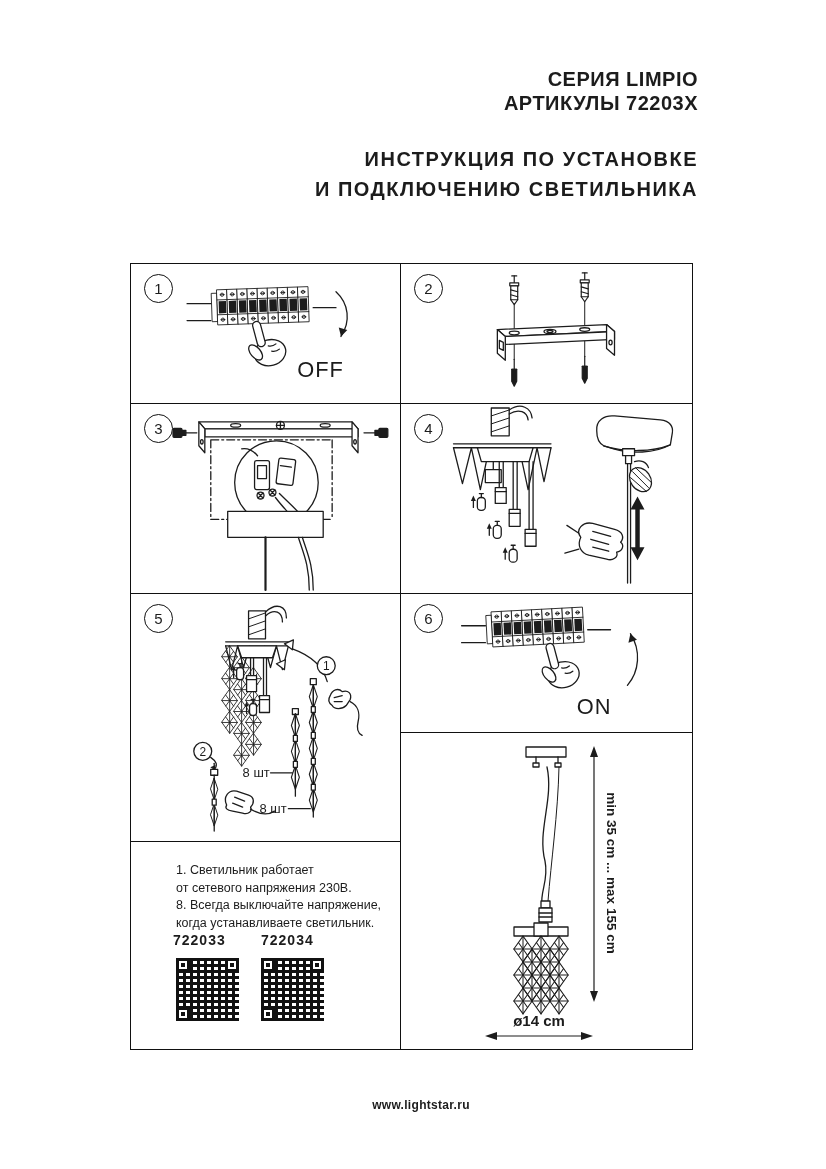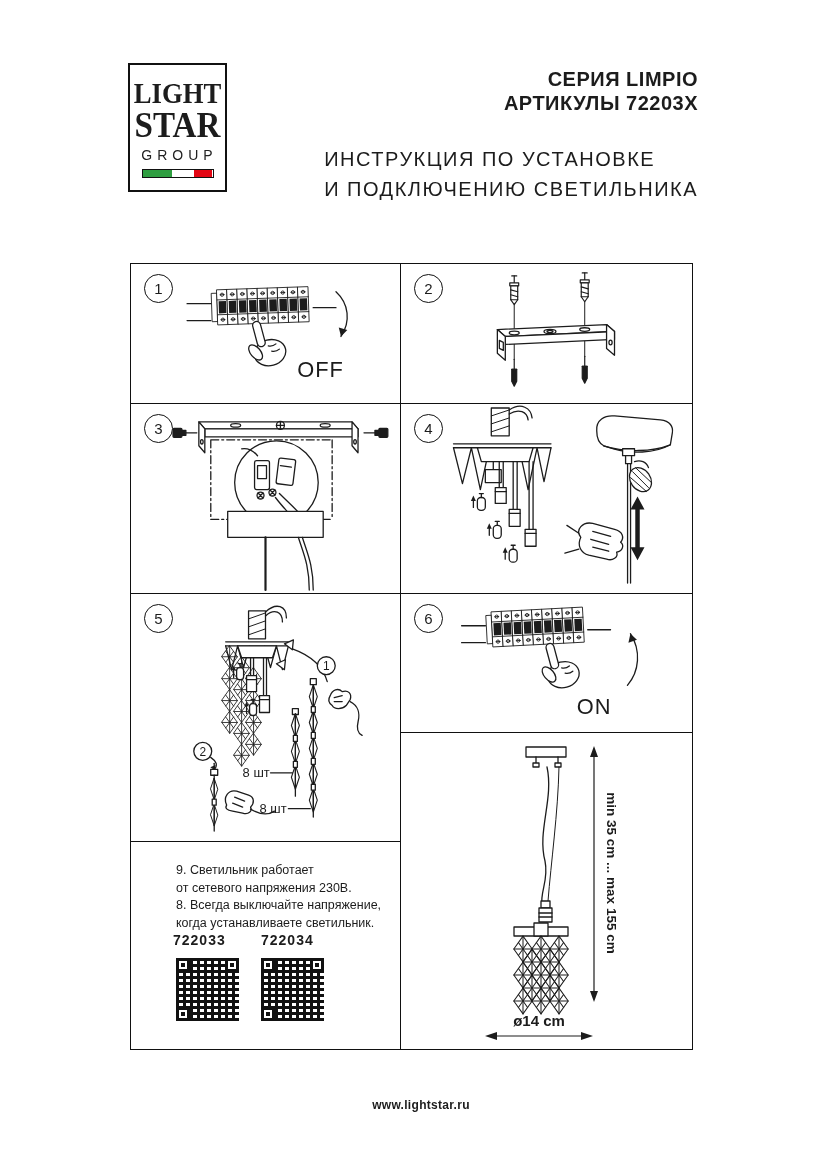--- a/index.html
+++ b/index.html
@@ -13,21 +13,21 @@
   .logo-star{font-family:"Liberation Serif",serif;font-weight:700;font-size:36px;
              line-height:.95;transform:scaleX(.92);}
   .logo-group{font-size:14px;font-weight:400;letter-spacing:5px;margin-top:5px;margin-left:4px;color:#222;}
   .logo-flag{width:72px;height:9px;margin:6px auto 0;border:1px solid #111;display:flex;box-sizing:border-box;}
   .logo-flag span{display:block;height:100%;}
   .flag-g{width:42%;background:#2f9e41;}
   .flag-w{width:31%;background:#fff;}
   .flag-r{width:27%;background:#e30613;}
   .hdr-series{position:absolute;top:68px;right:128px;font-size:20px;font-weight:700;letter-spacing:.5px;}
   .hdr-articles{position:absolute;top:92px;right:128px;font-size:20px;font-weight:700;letter-spacing:.5px;}
-  .hdr-instr{position:absolute;top:144px;right:128px;text-align:left;font-size:20px;font-weight:400;
+  .hdr-instr{position:absolute;top:144px;right:128px;text-align:right;font-size:20px;font-weight:700;
              letter-spacing:1.5px;line-height:30px;}
   
   .grid{position:absolute;left:130px;top:263px;width:561px;height:785px;border:1.5px solid #111;}
   .panel{position:absolute;box-sizing:border-box;background:#fff;}
   #p1{left:0;top:0;width:270px;height:140px;border-right:1.5px solid #111;border-bottom:1.5px solid #111;}
   #p2{left:270px;top:0;width:291px;height:140px;border-bottom:1.5px solid #111;}
   #p3{left:0;top:140px;width:270px;height:190px;border-right:1.5px solid #111;border-bottom:1.5px solid #111;}
   #p4{left:270px;top:140px;width:291px;height:190px;border-bottom:1.5px solid #111;}
   #p5{left:0;top:330px;width:270px;height:248px;border-right:1.5px solid #111;border-bottom:1.5px solid #111;}
   #p6{left:270px;top:330px;width:291px;height:139px;border-bottom:1.5px solid #111;}
@@ -112,30 +112,20 @@
     <g id="def-bolt" stroke="#1c1c1c" stroke-width="1.2" fill="none">
       <rect x="0" y="-4.5" width="9" height="9" rx="1" fill="#1c1c1c"></rect>
       <rect x="9" y="-2.5" width="4" height="5" fill="#1c1c1c"></rect>
       <line x1="13" y1="0" x2="24" y2="0"></line>
     </g>
   </defs>
 </svg>
 
 <div class="page">
 
-  <div class="logo-box">
-    <div class="logo-light">LIGHT</div>
-    <div class="logo-star">STAR</div>
-    <div class="logo-group">GROUP</div>
-    <div class="logo-flag">
-      <span class="flag-g"></span>
-      <span class="flag-w"></span>
-      <span class="flag-r"></span>
-    </div>
-  </div>
   <div class="hdr-series">СЕРИЯ LIMPIO</div>
   <div class="hdr-articles">АРТИКУЛЫ 72203X</div>
   <div class="hdr-instr">
     <div>ИНСТРУКЦИЯ ПО УСТАНОВКЕ</div>
     <div>И ПОДКЛЮЧЕНИЮ СВЕТИЛЬНИКА</div>
   </div>
 
   <div class="grid">
 
     <div class="panel" id="p1">
@@ -371,21 +361,21 @@
         <use href="#def-breaker" transform="translate(90,18) rotate(-3) scale(0.68)"></use>
         <use href="#def-hand" transform="translate(148,50) rotate(-15)"></use>
         <path d="M227 92 C239 78 241 57 230 40"></path>
         <path d="M230 40 l-2 9 l8.6 -2.8 z" fill="#1c1c1c" stroke="none"></path>
         <text x="176" y="121" font-size="22" letter-spacing="1" fill="#1c1c1c" stroke="none">ON</text>
       </svg>
     </div>
 
     <div class="panel" id="notes">
       <div class="notes-text">
-        <div>9. Светильник работает</div>
+        <div>1. Светильник работает</div>
         <div>от сетевого напряжения 230В.</div>
         <div>8. Всегда выключайте напряжение,</div>
         <div>когда устанавливаете светильник.</div>
       </div>
       <div class="art-num" id="art1">722033</div>
       <div class="art-num" id="art2">722034</div>
       <div class="qr" id="qr1">
         <span class="finder f-tl"></span>
         <span class="finder f-tr"></span>
         <span class="finder f-bl"></span>

